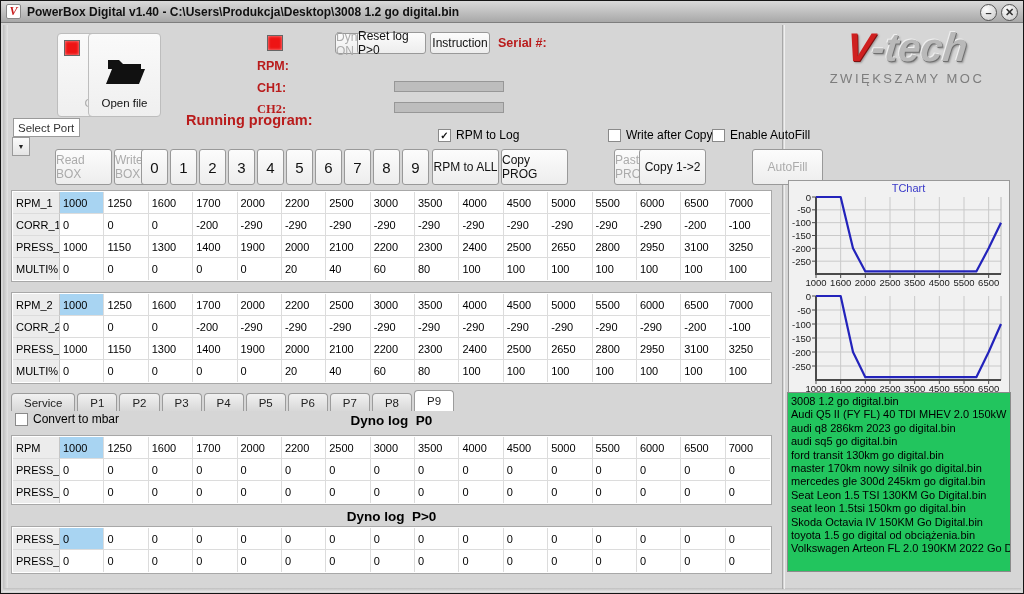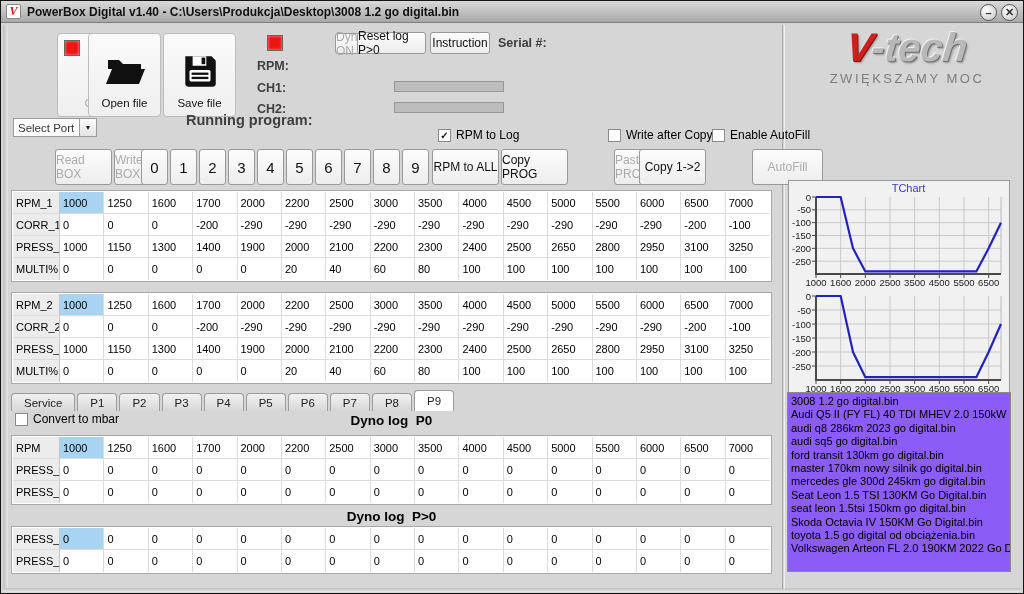--- a/index.html
+++ b/index.html
@@ -24,21 +24,21 @@
   .btn{position:absolute;background:linear-gradient(#fcfcfc,#ededed);border:1px solid #999;
     border-radius:3px;display:flex;align-items:center;justify-content:center;
     font:12px "Liberation Sans",sans-serif;color:#111;}
   .btn.disabled{color:#ababab;margin-left:44px;}
   .bigbtn{flex-direction:column;justify-content:flex-end;padding-bottom:7px;gap:5px;
     background:linear-gradient(#fafafa,#efefef);border:1px solid #bdbdbd;border-radius:4px;
     font:11.5px "Liberation Sans",sans-serif;}
   .bigbtn .led{position:absolute;left:6px;top:6px;}
   .led{width:16px;height:16px;background:#ee1414;border:1px solid #666;
     box-shadow:inset 0 0 3px rgba(255,255,255,.6);}
-  .lbl{position:absolute;font:600 12.5px "Liberation Sans",sans-serif;color:#404040;white-space:nowrap;}
+  .lbl{position:absolute;font:600 12.5px "Liberation Sans",sans-serif;color:#b91c1c;white-space:nowrap;}
   .valbar{position:absolute;width:110px;height:11px;background:#bdbdbd;border:1px solid #979797;}
   .checkrow{position:absolute;display:flex;align-items:center;gap:5px;
     font:12px "Liberation Sans",sans-serif;color:#000;white-space:nowrap;}
   .cbox{width:13px;height:13px;background:#fff;border:1px solid #8a8a8a;display:flex;
     align-items:center;justify-content:center;font:bold 10px "Liberation Sans",sans-serif;color:#111;}
   .combo{position:absolute;display:flex;}
   .combo .field{width:67px;height:19px;background:#fff;border:1px solid #9a9a9a;
     font:11.5px "Liberation Sans",sans-serif;color:#333;display:flex;align-items:center;padding-left:4px;}
   .combo .drop{width:18px;height:19px;margin-left:-1px;background:linear-gradient(#fbfbfb,#e4e4e4);
     border:1px solid #9a9a9a;display:flex;align-items:center;justify-content:center;
@@ -66,21 +66,21 @@
     font:bold 13.5px "Liberation Sans",sans-serif;color:#000;white-space:pre;}
   
   .logo{position:absolute;left:800px;top:26px;width:212px;text-align:center;}
   .logo-text{font:italic bold 40px "Liberation Sans",sans-serif;transform:skewX(-6deg);line-height:1;}
   .logo-v{color:#cf2020;text-shadow:1px 1px 0 #7c1212,2px 2px 2px #999;}
   .logo-tech{color:#b9b9b9;text-shadow:1px 1px 0 #6f6f6f,-1px -1px 0 #eee,2px 2px 2px #999;}
   .logo-tagline{margin-top:4px;font:13px "Liberation Sans",sans-serif;
     letter-spacing:2.5px;color:#7d7d7d;}
   .chartpanel{position:absolute;left:787px;top:179px;width:222px;height:213px;
     background:#f1f1f1;border:1px solid #999;}
-  .filelist{position:absolute;left:786px;top:391px;width:224px;height:180px;background:#8b5cf6;
+  .filelist{position:absolute;left:786px;top:391px;width:224px;height:180px;background:#22c55e;
     border:1px solid #8a8a8a;overflow:hidden;padding:2px 0 0 3px;}
   .fitem{font:11px/13.4px "Liberation Sans",sans-serif;color:#000;white-space:nowrap;}
   
   .groove-v{position:absolute;left:2px;top:24px;bottom:3px;width:5px;
     background:linear-gradient(90deg,#bfbfbf,#e4e4e4);}
   .groove-h{position:absolute;left:2px;right:2px;bottom:1px;height:4px;
     background:linear-gradient(#bfbfbf,#e8e8e8);}
   .divider{position:absolute;left:781px;top:24px;bottom:4px;width:3px;
     border-left:1px solid #a8a8a8;border-right:1px solid #efefef;}
 </style>
@@ -120,48 +120,35 @@
   <div class="btn bigbtn" style="left:87px;top:32px;width:73px;height:84px;">
     <span>
       <svg width="44" height="38" viewBox="0 0 44 38">
         <path fill="#111" d="M5 8 h11 l4 4 h18 v5 H5 z"></path>
         <path fill="#111" d="M3 32 L9 17 h33 L36 32 z"></path>
       </svg>
     </span>
     <span>Open file</span>
   </div>
 
-  <div class="btn bigbtn" style="left:162px;top:32px;width:73px;height:84px;">
-    <span>
-      <svg width="42" height="38" viewBox="0 0 40 36">
-        <path fill="#111" d="M6 4 h25 l4 4 v22 a3 3 0 0 1 -3 3 H9 a3 3 0 0 1 -3 -3 z"></path>
-        <rect x="13" y="4" width="13" height="9" fill="#fff"></rect>
-        <rect x="21.5" y="5.2" width="3.5" height="6.3" fill="#111"></rect>
-        <rect x="10" y="17" width="20" height="11" rx="1.5" fill="#fff"></rect>
-        <rect x="12" y="19.5" width="16" height="2.2" fill="#111"></rect>
-        <rect x="12" y="23.5" width="16" height="2.2" fill="#111"></rect>
-      </svg>
-    </span>
-    <span>Save file</span>
-  </div>
 
   <span class="led" style="position:absolute;left:266px;top:34px;"></span>
   <div class="btn disabled" style="left:290px;top:32px;width:64px;height:21px;">Dyno log ON</div>
   <div class="btn" style="left:356px;top:31px;width:69px;height:22px;">Reset log P&gt;0</div>
   <div class="btn" style="left:429px;top:31px;width:60px;height:22px;">Instruction</div>
   <div class="lbl" style="left:497px;top:35px;">Serial #:</div>
 
   <div class="lbl" style="left:256px;top:58px;">RPM:</div>
   <div class="lbl" style="left:256px;top:80px;">CH1:</div>
-  <div class="lbl" style="left:256px;top:101px;">CH2:</div>
+  <div class="lbl" style="left:256px;top:101px;font-family:Liberation Serif, serif;">CH2:</div>
   <div class="valbar" style="left:393px;top:80px;"></div>
   <div class="valbar" style="left:393px;top:101px;"></div>
   <div class="lbl" style="left:185px;top:111px;font:bold 14.5px 'Liberation Sans',sans-serif;">Running program:</div>
 
-  <div class="combo" style="left:12px;top:117px;">
+  <div class="combo" style="left:12px;top:117px;flex-direction:column;">
     <div class="field">Select Port</div>
     <div class="drop">
       <span>▼</span>
     </div>
   </div>
 
   <div class="checkrow" style="left:437px;top:127px;">
     <span class="cbox">✓</span>
     <span>RPM to Log</span>
   </div>

